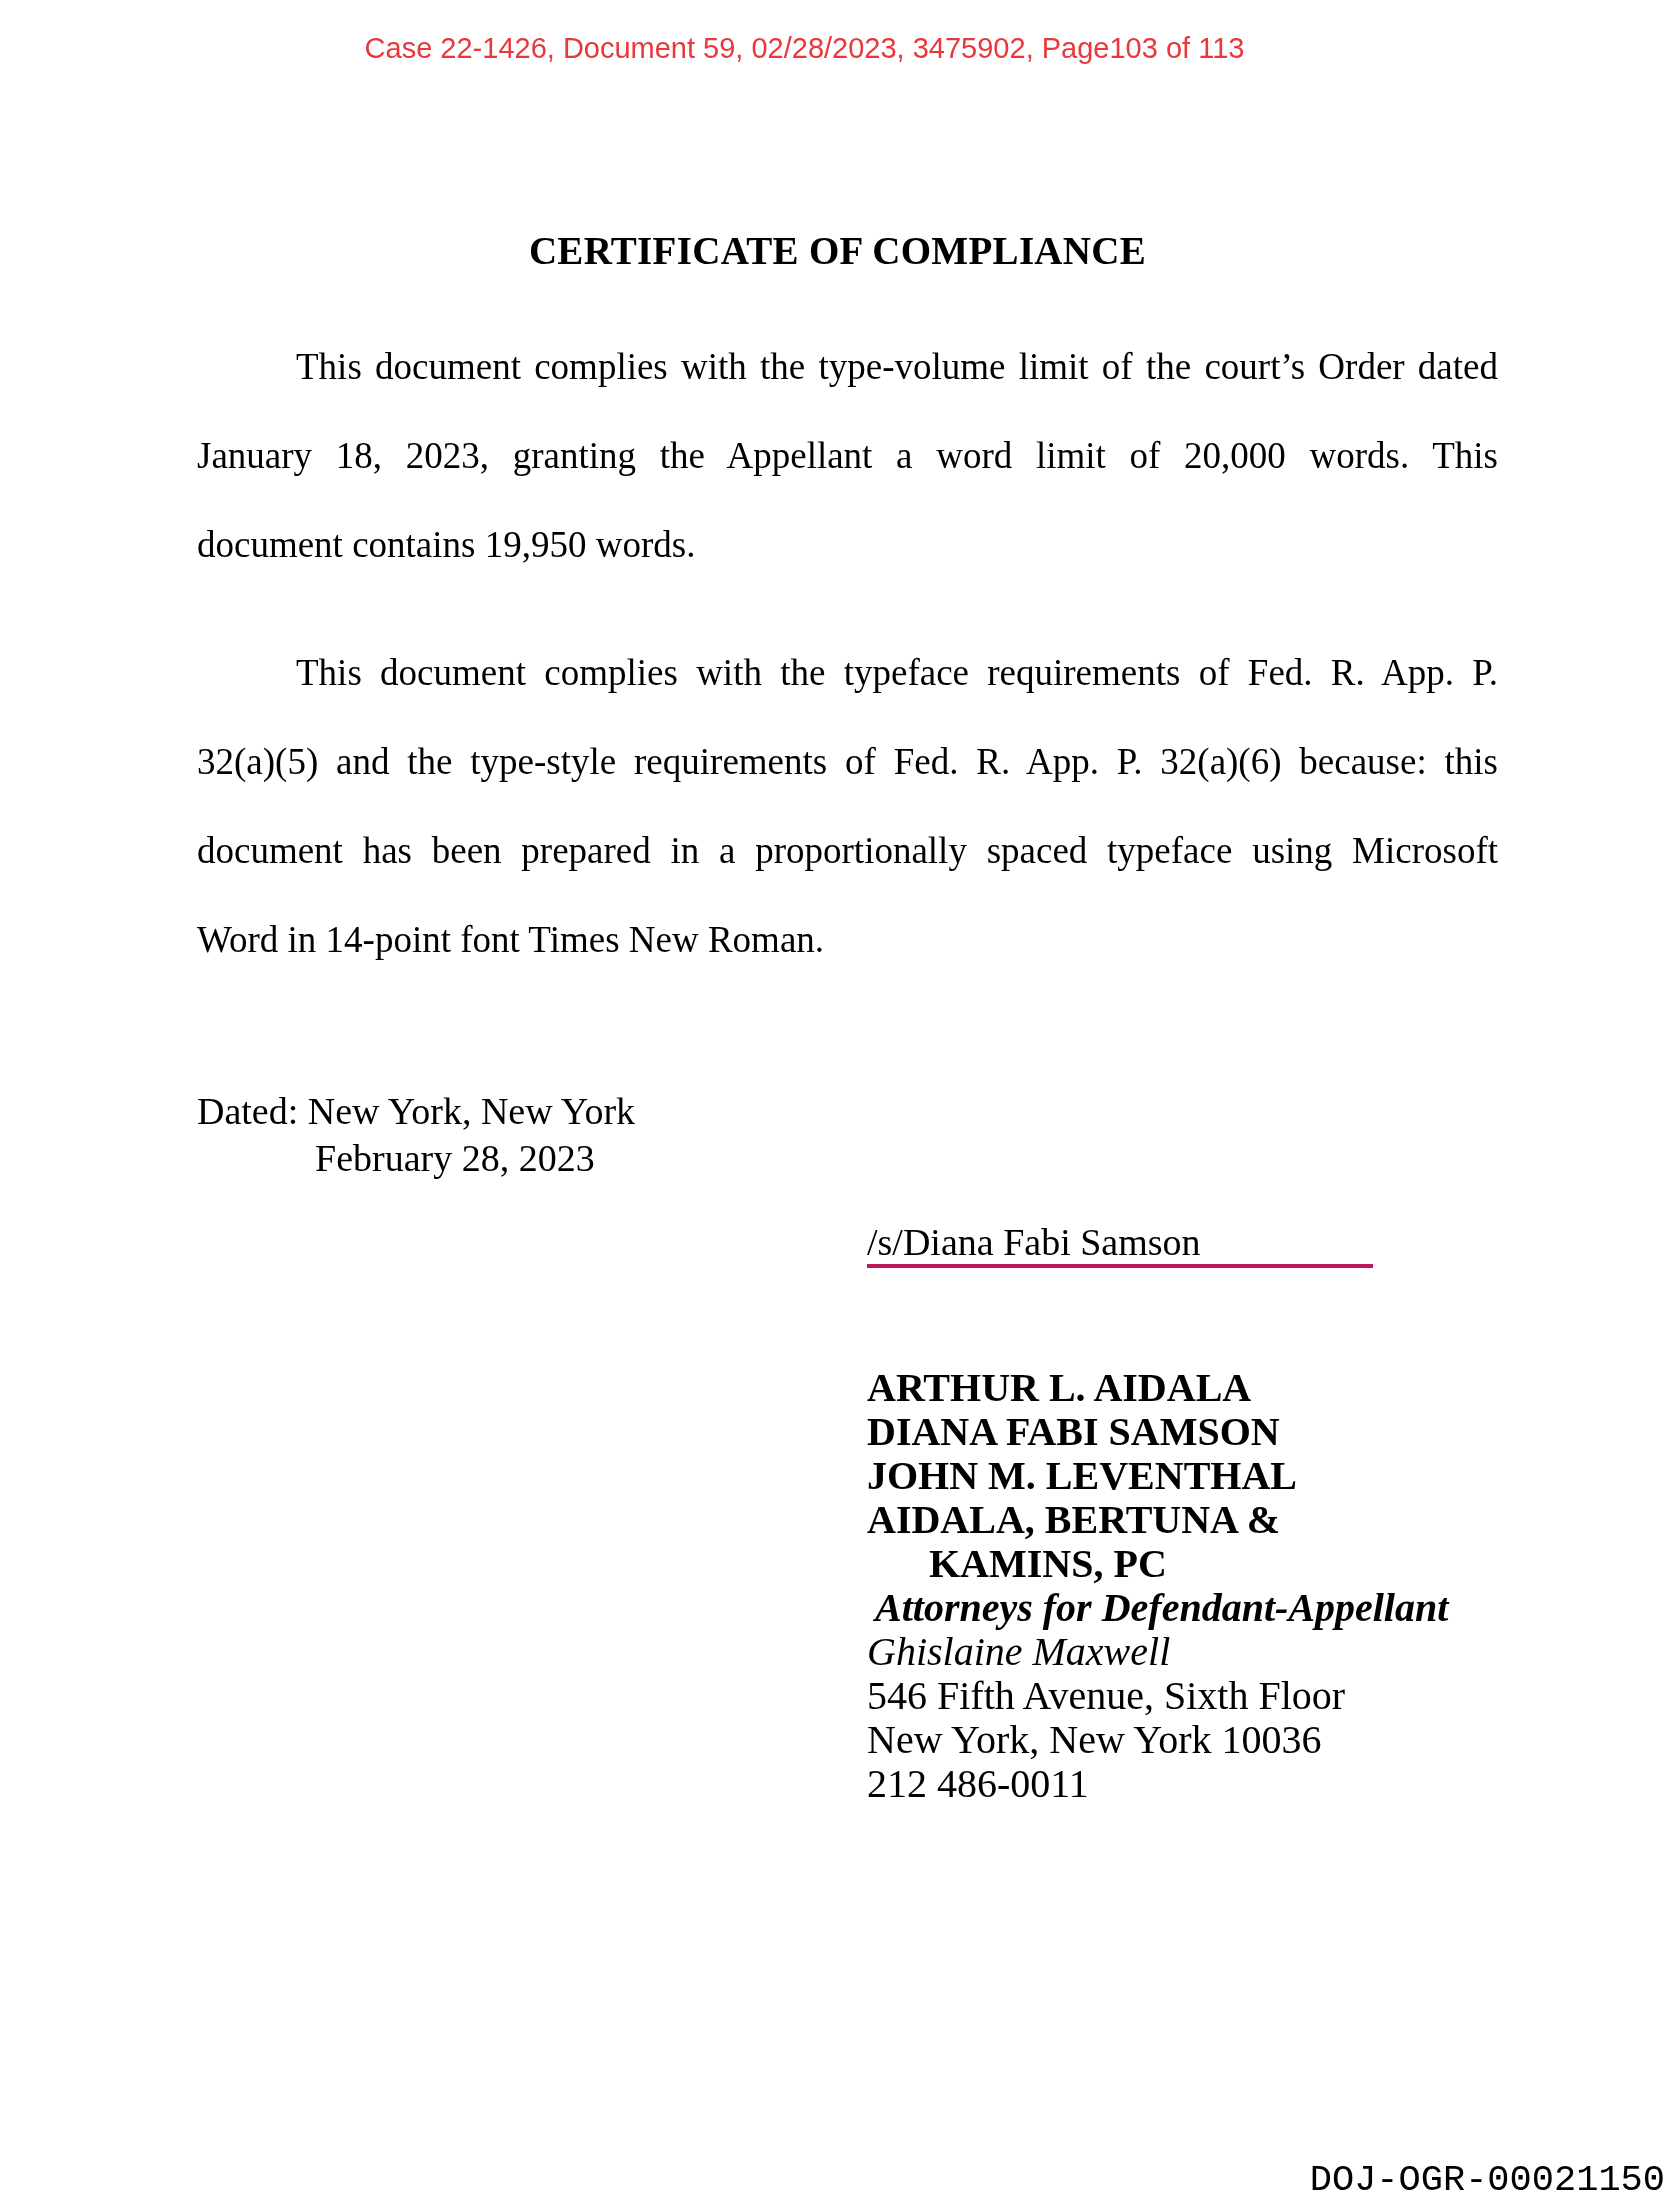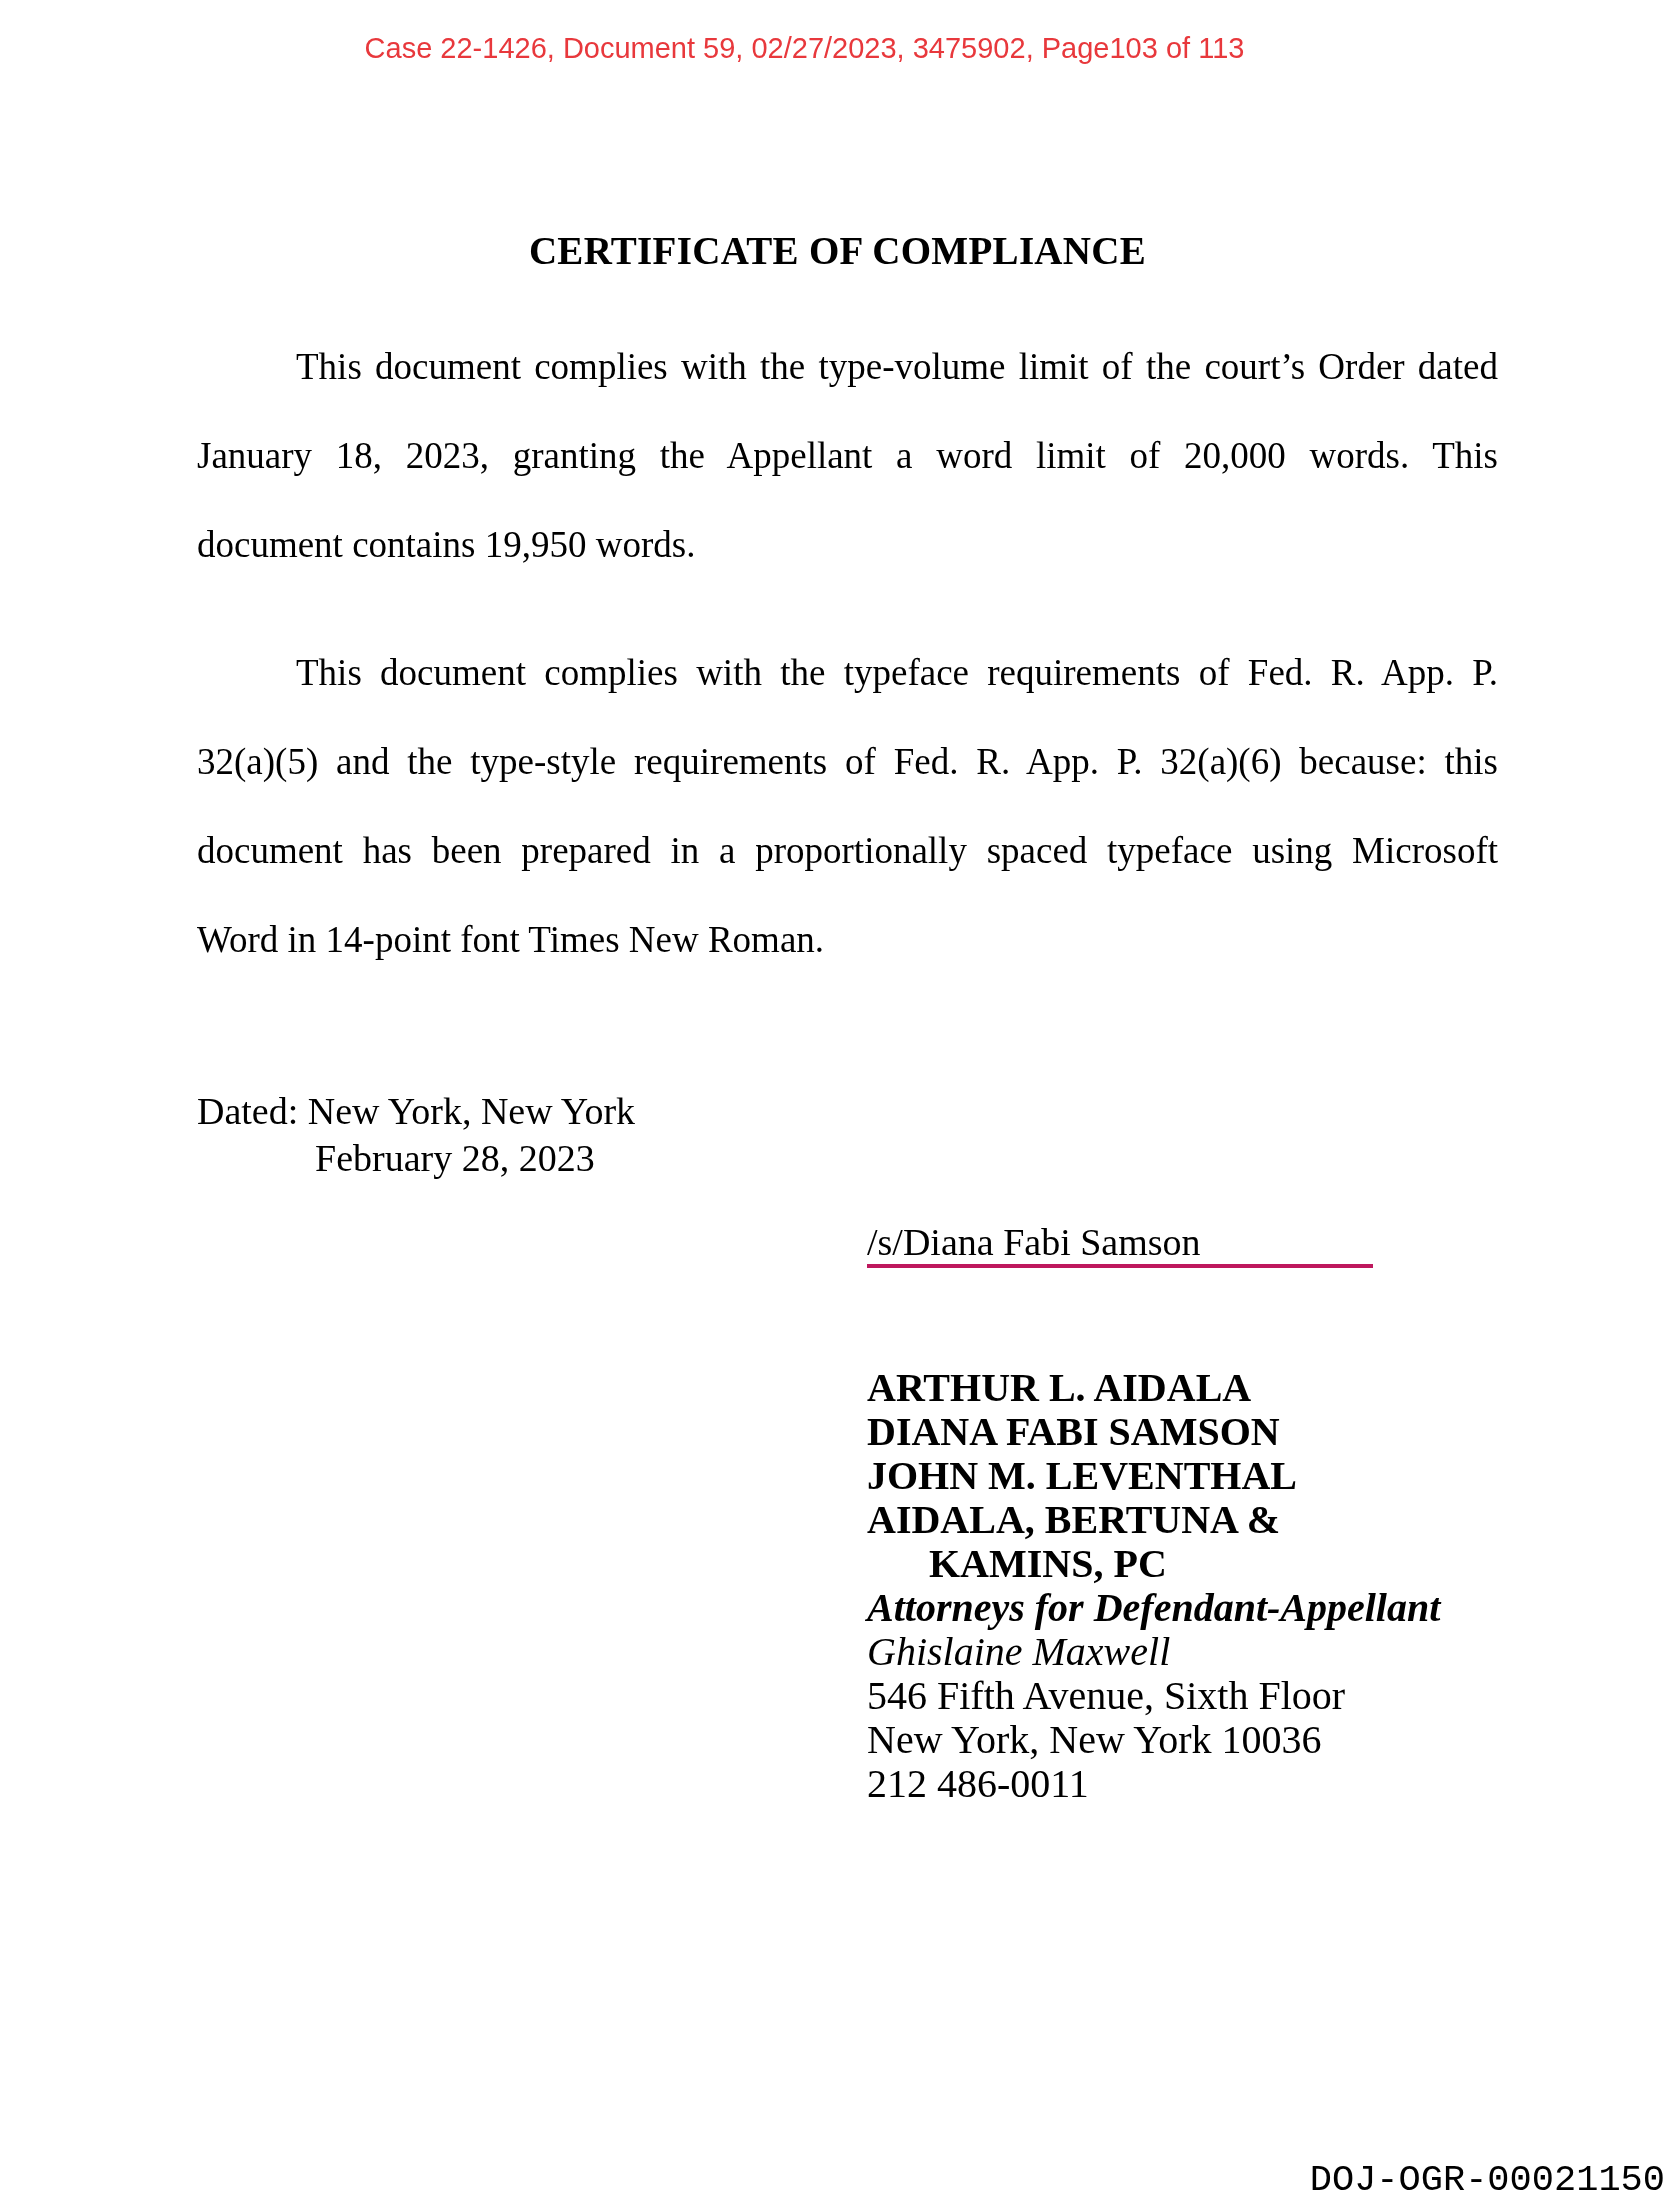--- a/index.html
+++ b/index.html
@@ -78,38 +78,38 @@
   .sigblock {
     position: absolute;
     left: 867px;
     top: 1366px;
     font-size: 40px;
     line-height: 44px;
     white-space: nowrap;
   }
   .sigblock .name { font-weight: bold; }
   .sigblock .name.indent { padding-left: 62px; }
-  .sigblock .role { font-weight: bold; font-style: italic; }
+  .sigblock .role { font-weight: bold; font-style: italic; margin-left: 8px; }
   .sigblock .client { font-style: italic; }
   .footer {
     position: absolute;
     top: 2158px;
     right: 10px;
     font-family: "Liberation Mono", "DejaVu Sans Mono", monospace;
     font-size: 37px;
     line-height: 1.2;
     white-space: nowrap;
   }
 </style>
 </head>
 <body>
 
 <div class="page">
 
-  <div class="stamp" style="color: rgb(232, 56, 60);">Case 22-1426, Document 59, 02/27/2023, 3475902, Page103 of 113</div>
+  <div class="stamp" style="color: rgb(232, 56, 60);">Case 22-1426, Document 59, 02/28/2023, 3475902, Page103 of 113</div>
 
   <h1 class="title">CERTIFICATE OF COMPLIANCE</h1>
 
   <div class="para p1">
     <div class="pline indent">This document complies with the type-volume limit of the court’s Order dated</div>
     <div class="pline">January 18, 2023, granting the Appellant a word limit of 20,000 words. This</div>
     <div class="pline last">document contains 19,950 words.</div>
   </div>
 
   <div class="para p2">

